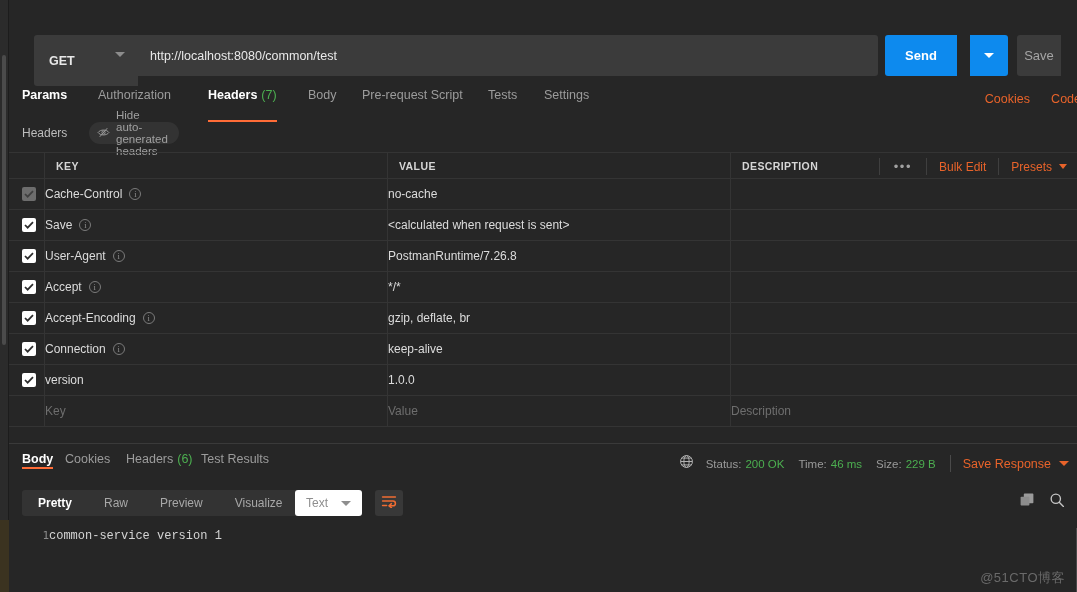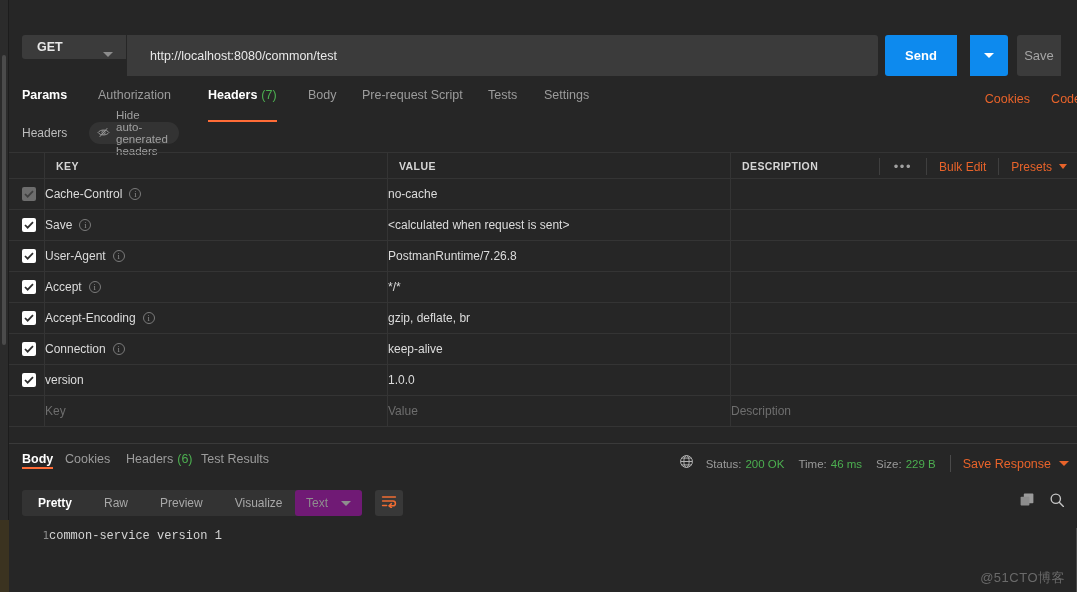--- a/index.html
+++ b/index.html
@@ -51,21 +51,21 @@
     border-radius: 2px;
   }
   .icon-btn.active { background: #3b3b3b; right: 52px; }
   .icon-btn.plain  { right: 14px; }
 
   
   .url-row {
     position: absolute; left: 22px; top: 35px; width: 1042px; height: 41px;
   }
   .method-box {
-    position: absolute; left: 0; top: 0; width: 104px; height: 24px;
+    position: absolute; left: 12px; top: 0; width: 104px; height: 51px;
     background: #3b3b3b; border-radius: 3px 0 0 3px;
     display: flex; align-items: center;
   }
   .method-label {
     margin-left: 15px; font-size: 12.5px; font-weight: bold; color: #e8e8e8;
   }
   .method-caret {
     position: absolute; right: 13px; top: 17px;
     width: 0; height: 0; border-left: 5px solid transparent;
     border-right: 5px solid transparent; border-top: 5px solid #8c8c8c;
@@ -192,21 +192,21 @@
 
   
   .viewer-tabs {
     position: absolute; left: 22px; top: 490px; height: 26px;
     background: #333333; border-radius: 3px; display: flex; align-items: center;
   }
   .vtab { padding: 0 16px; font-size: 12px; color: #a8a8a8; line-height: 26px; }
   .vtab.sel { color: #ffffff; font-weight: bold; }
   .fmt-select {
     position: absolute; left: 295px; top: 490px; width: 67px; height: 26px;
-    background: #701a75; border-radius: 3px; display: flex; align-items: center;
+    background: #ffffff; border-radius: 3px; display: flex; align-items: center;
   }
   .fmt-select .t { margin-left: 11px; font-size: 12px; color: #8e8e8e; }
   .fmt-select .caret-g2 { position:absolute; right: 11px; top: 11px; width:0;height:0;border-left:5px solid transparent;border-right:5px solid transparent;border-top:5px solid #8e8e8e; }
   .wrap-btn {
     position: absolute; left: 375px; top: 490px; width: 28px; height: 26px;
     background: #383838; border-radius: 3px; display: flex; align-items: center; justify-content: center;
   }
 
   .copy-icon { position: absolute; right: 42px; top: 492px; }
   .search-icon { position: absolute; right: 12px; top: 492px; }

